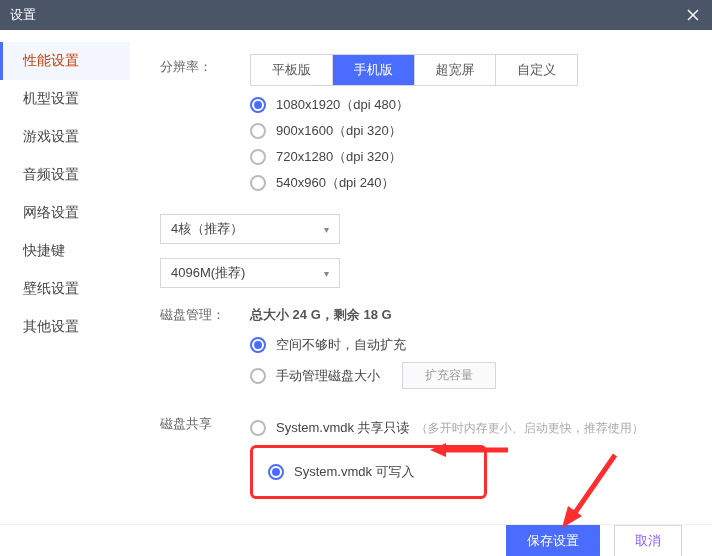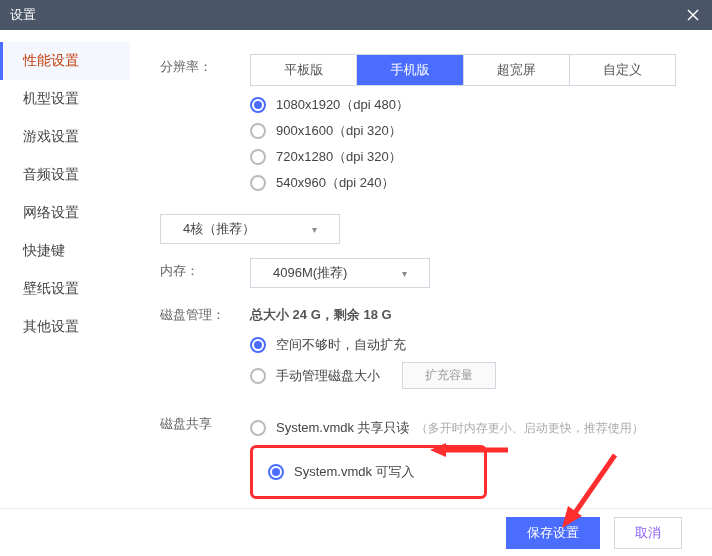--- a/index.html
+++ b/index.html
@@ -7,34 +7,34 @@
   .titlebar { height: 30px; background: #4a5568; color: #fff; display: flex; align-items: center; padding: 14px 10px; font-size: 13px; justify-content: space-between; }
   .titlebar .close { width: 18px; height: 18px; display: flex; align-items: center; justify-content: center; cursor: pointer; }
   .main { display: flex; height: 478px; }
   .sidebar { width: 130px; background: #fff; padding-top: 12px; }
   .sidebar-item { padding: 10px 0 10px 20px; font-size: 14px; color: #444; cursor: pointer; border-left: 3px solid transparent; }
   .sidebar-item.active { color: #c2410c; border-left-color: #4a6cff; background: #f5f7ff; }
   .content { flex: 1; padding: 24px 20px 10px 30px; font-size: 13px; color: #333; overflow: hidden; }
   .row { display: flex; align-items: flex-start; margin-bottom: 14px; }
   .row-label { width: 90px; color: #666; padding-top: 4px; font-size: 13px; }
   .row-body { flex: 1; }
-  .tabs { display: flex; border: 1px solid #d6d6e0; width: 426px; }
+  .tabs { display: flex; border: 1px solid #d6d6e0; width: 328px; }
   .tab { flex: 1; text-align: center; padding: 6px 0; font-size: 13px; cursor: pointer; border-right: 1px solid #d6d6e0; color: #555; }
   .tab:last-child { border-right: none; }
   .tab.active { background: #4a6cff; color: #fff; }
   .radio-line { display: flex; align-items: center; margin: 8px 0; font-size: 13px; color: #444; }
   .radio { width: 16px; height: 16px; border: 2px solid #bbb; border-radius: 50%; margin-right: 10px; position: relative; cursor: pointer; flex-shrink: 0; }
   .radio.checked { border-color: #4a6cff; }
   .radio.checked::after { content: ""; position: absolute; width: 8px; height: 8px; background: #4a6cff; border-radius: 50%; top: 2px; left: 2px; }
-  .select-box { width: 180px; border: 1px solid #d6d6e0; padding: 5px 22px; font-size: 13px; display: flex; justify-content: space-between; align-items: center; cursor: pointer; color: #444; }
+  .select-box { width: 180px; border: 1px solid #d6d6e0; padding: 5px 10px; font-size: 13px; display: flex; justify-content: space-between; align-items: center; cursor: pointer; color: #444; }
   .chev { font-size: 10px; color: #888; }
   .hint { color: #aaa; font-size: 12px; margin-left: 6px; }
   .small-btn { border: 1px solid #d6d6e0; padding: 4px 22px; font-size: 12px; color: #999; margin-left: 22px; cursor: pointer; background: #fafafa; }
   .clean-btn { border: 1px solid #d6d6e0; padding: 5px 14px; font-size: 13px; color: #555; cursor: pointer; background: #f7f7f7; }
-  .footer { position: absolute; bottom: 0; left: 0; right: 0; height: 48px; border-top: 1px solid #eee; display: flex; justify-content: flex-end; align-items: center; padding-right: 30px; gap: 14px; background: #fff; }
+  .footer { position: absolute; bottom: 0; left: 0; right: 0; height: 32px; border-top: 1px solid #eee; display: flex; justify-content: flex-end; align-items: center; padding-right: 30px; gap: 14px; background: #fff; }
   .btn { padding: 6px 20px; font-size: 13px; cursor: pointer; border: 1px solid #d6d6e0; background: #fff; color: #8b5cf6; }
   .btn.primary { background: #4a6cff; color: #fff; border-color: #4a6cff; }
   .highlight { border: 3px solid #ff2d2d; border-radius: 6px; display: inline-flex; padding: 6px 60px 6px 6px; align-items: center; }
   
   .arrow { position: absolute; pointer-events: none; }
   .arrow svg line { stroke: #ff2d2d; stroke-width: 5; }
   .arrow svg polygon { fill: #ff2d2d; }
 </style>
 </head>
 <body>
@@ -96,21 +96,20 @@
     <div class="row">
       <div class="row-body">
         <div class="select-box">
           <span>4核（推荐）</span>
           <span class="chev">▾</span>
         </div>
       </div>
     </div>
 
     <div class="row">
-      <div class="row-label">内存：</div>
       <div class="row-body">
         <div class="select-box">
           <span>4096M(推荐)</span>
           <span class="chev">▾</span>
         </div>
       </div>
     </div>
 
     <div class="row">
       <div class="row-label">磁盘管理：</div>

